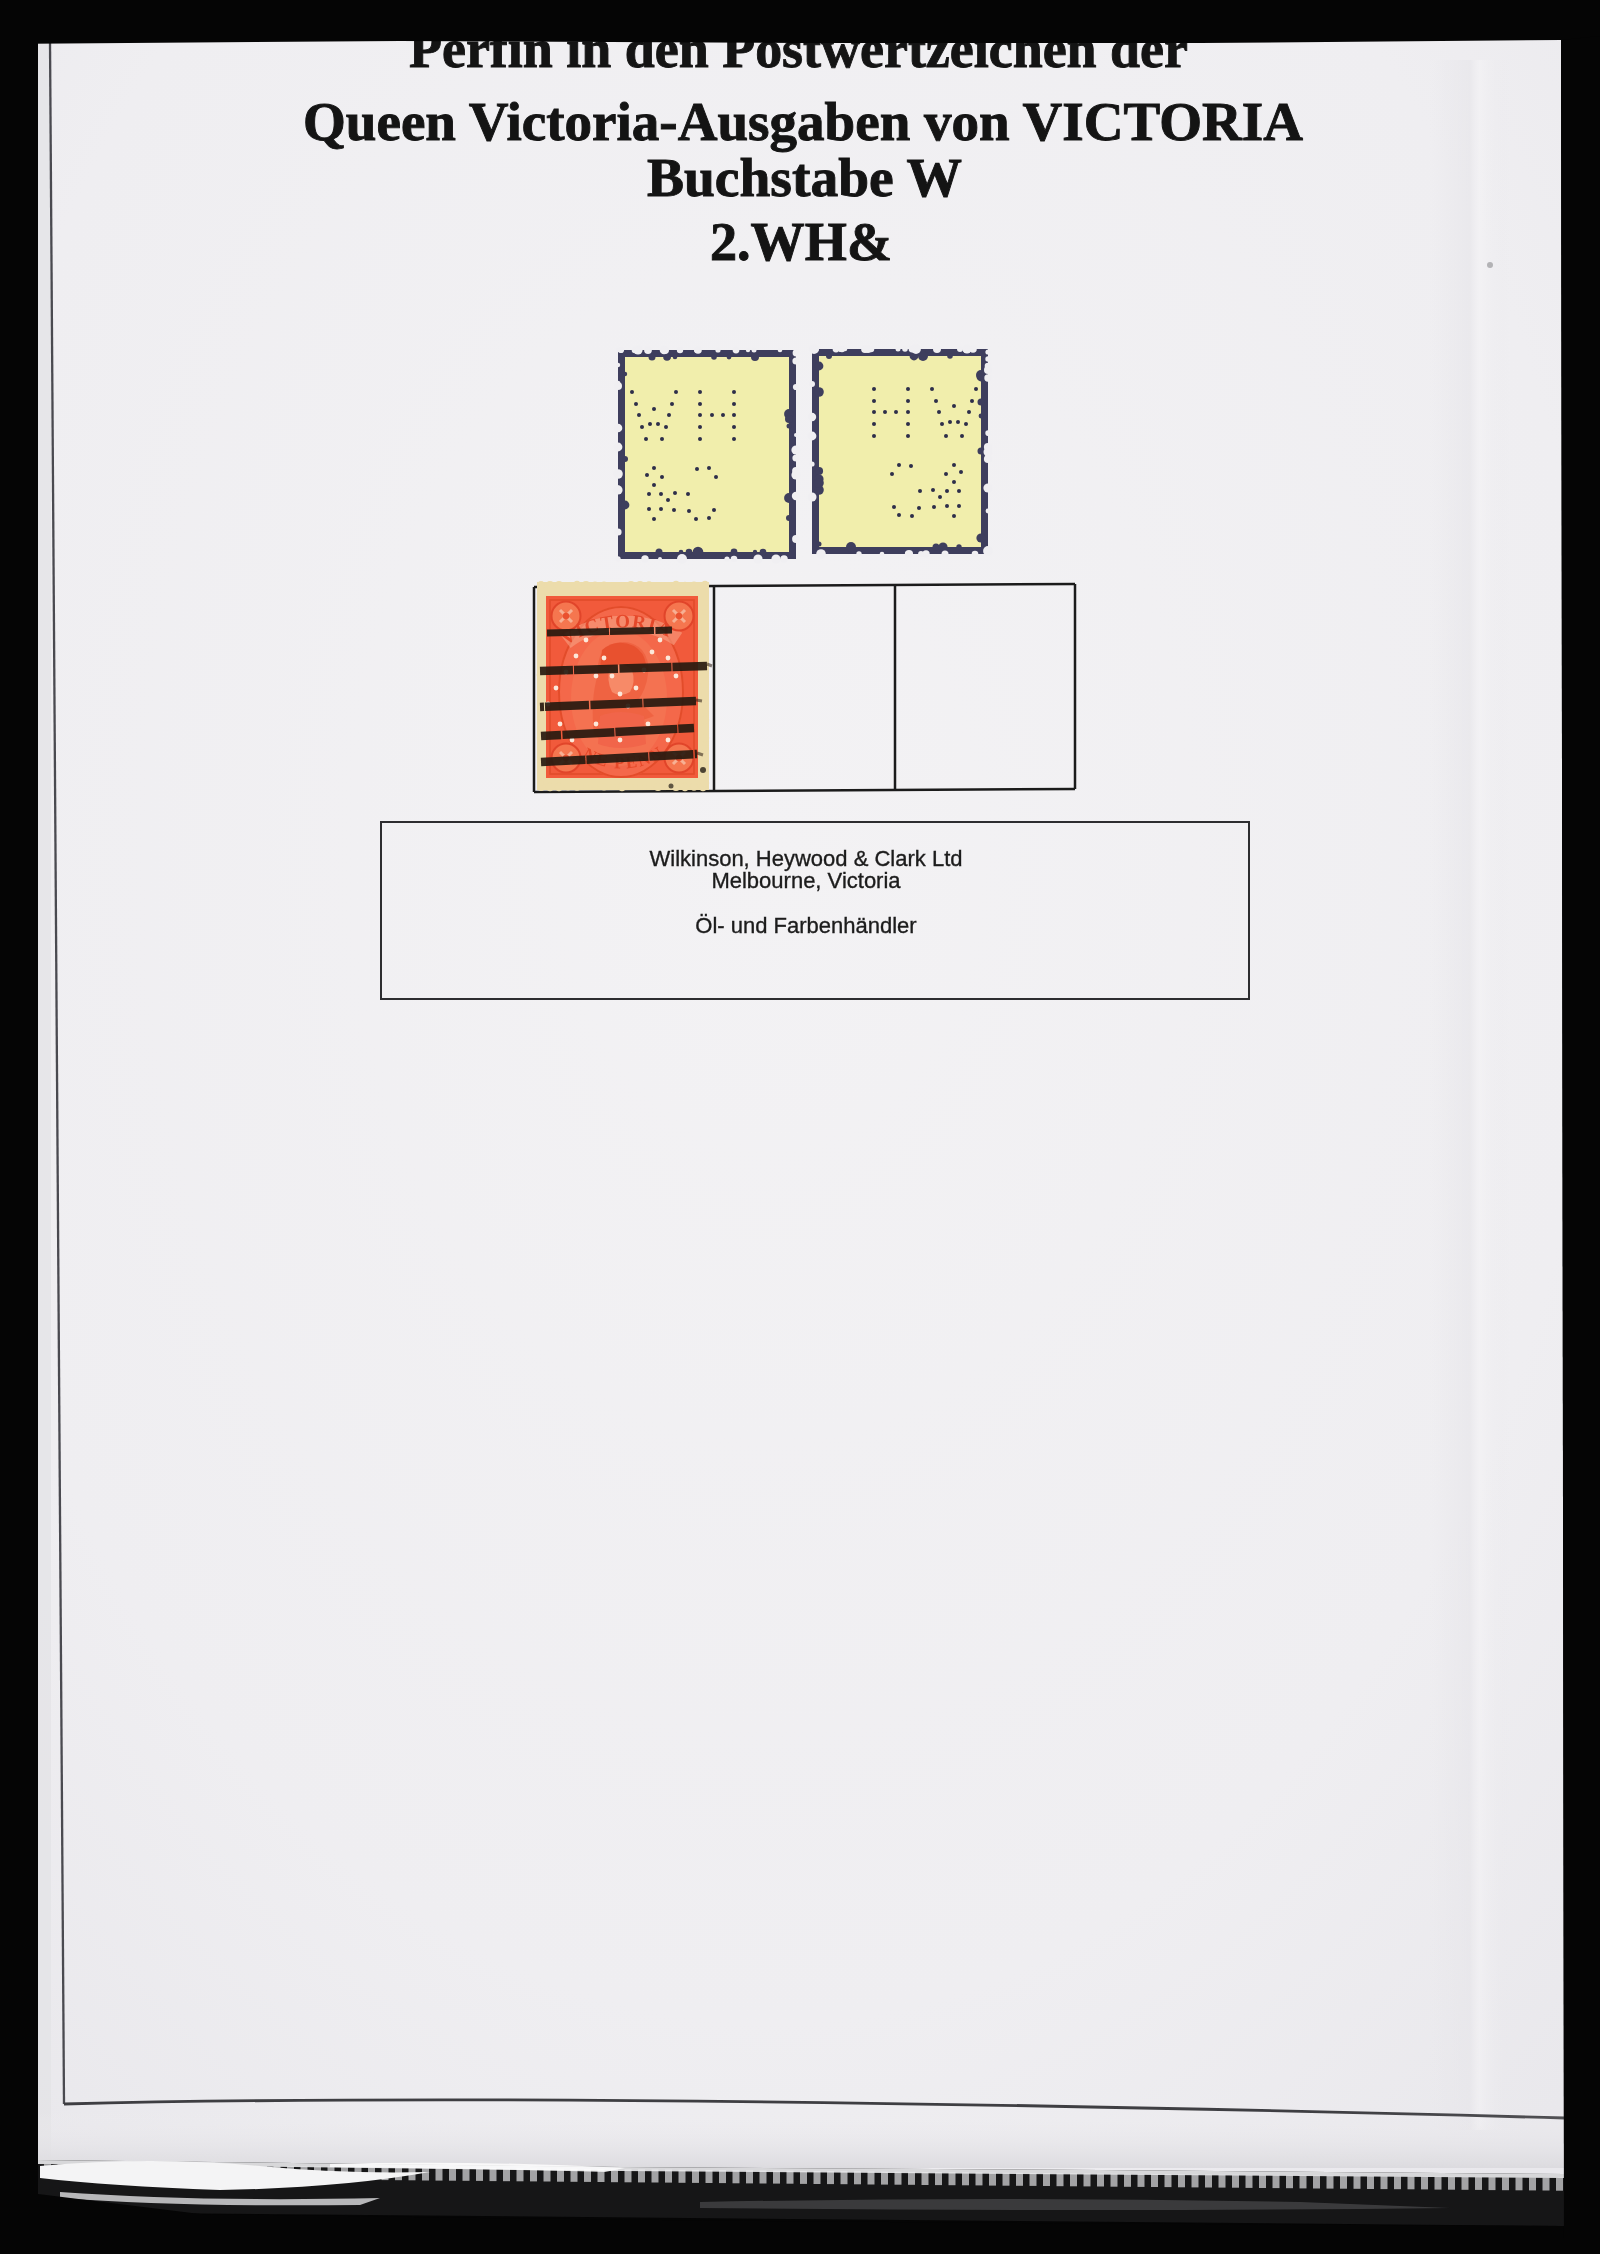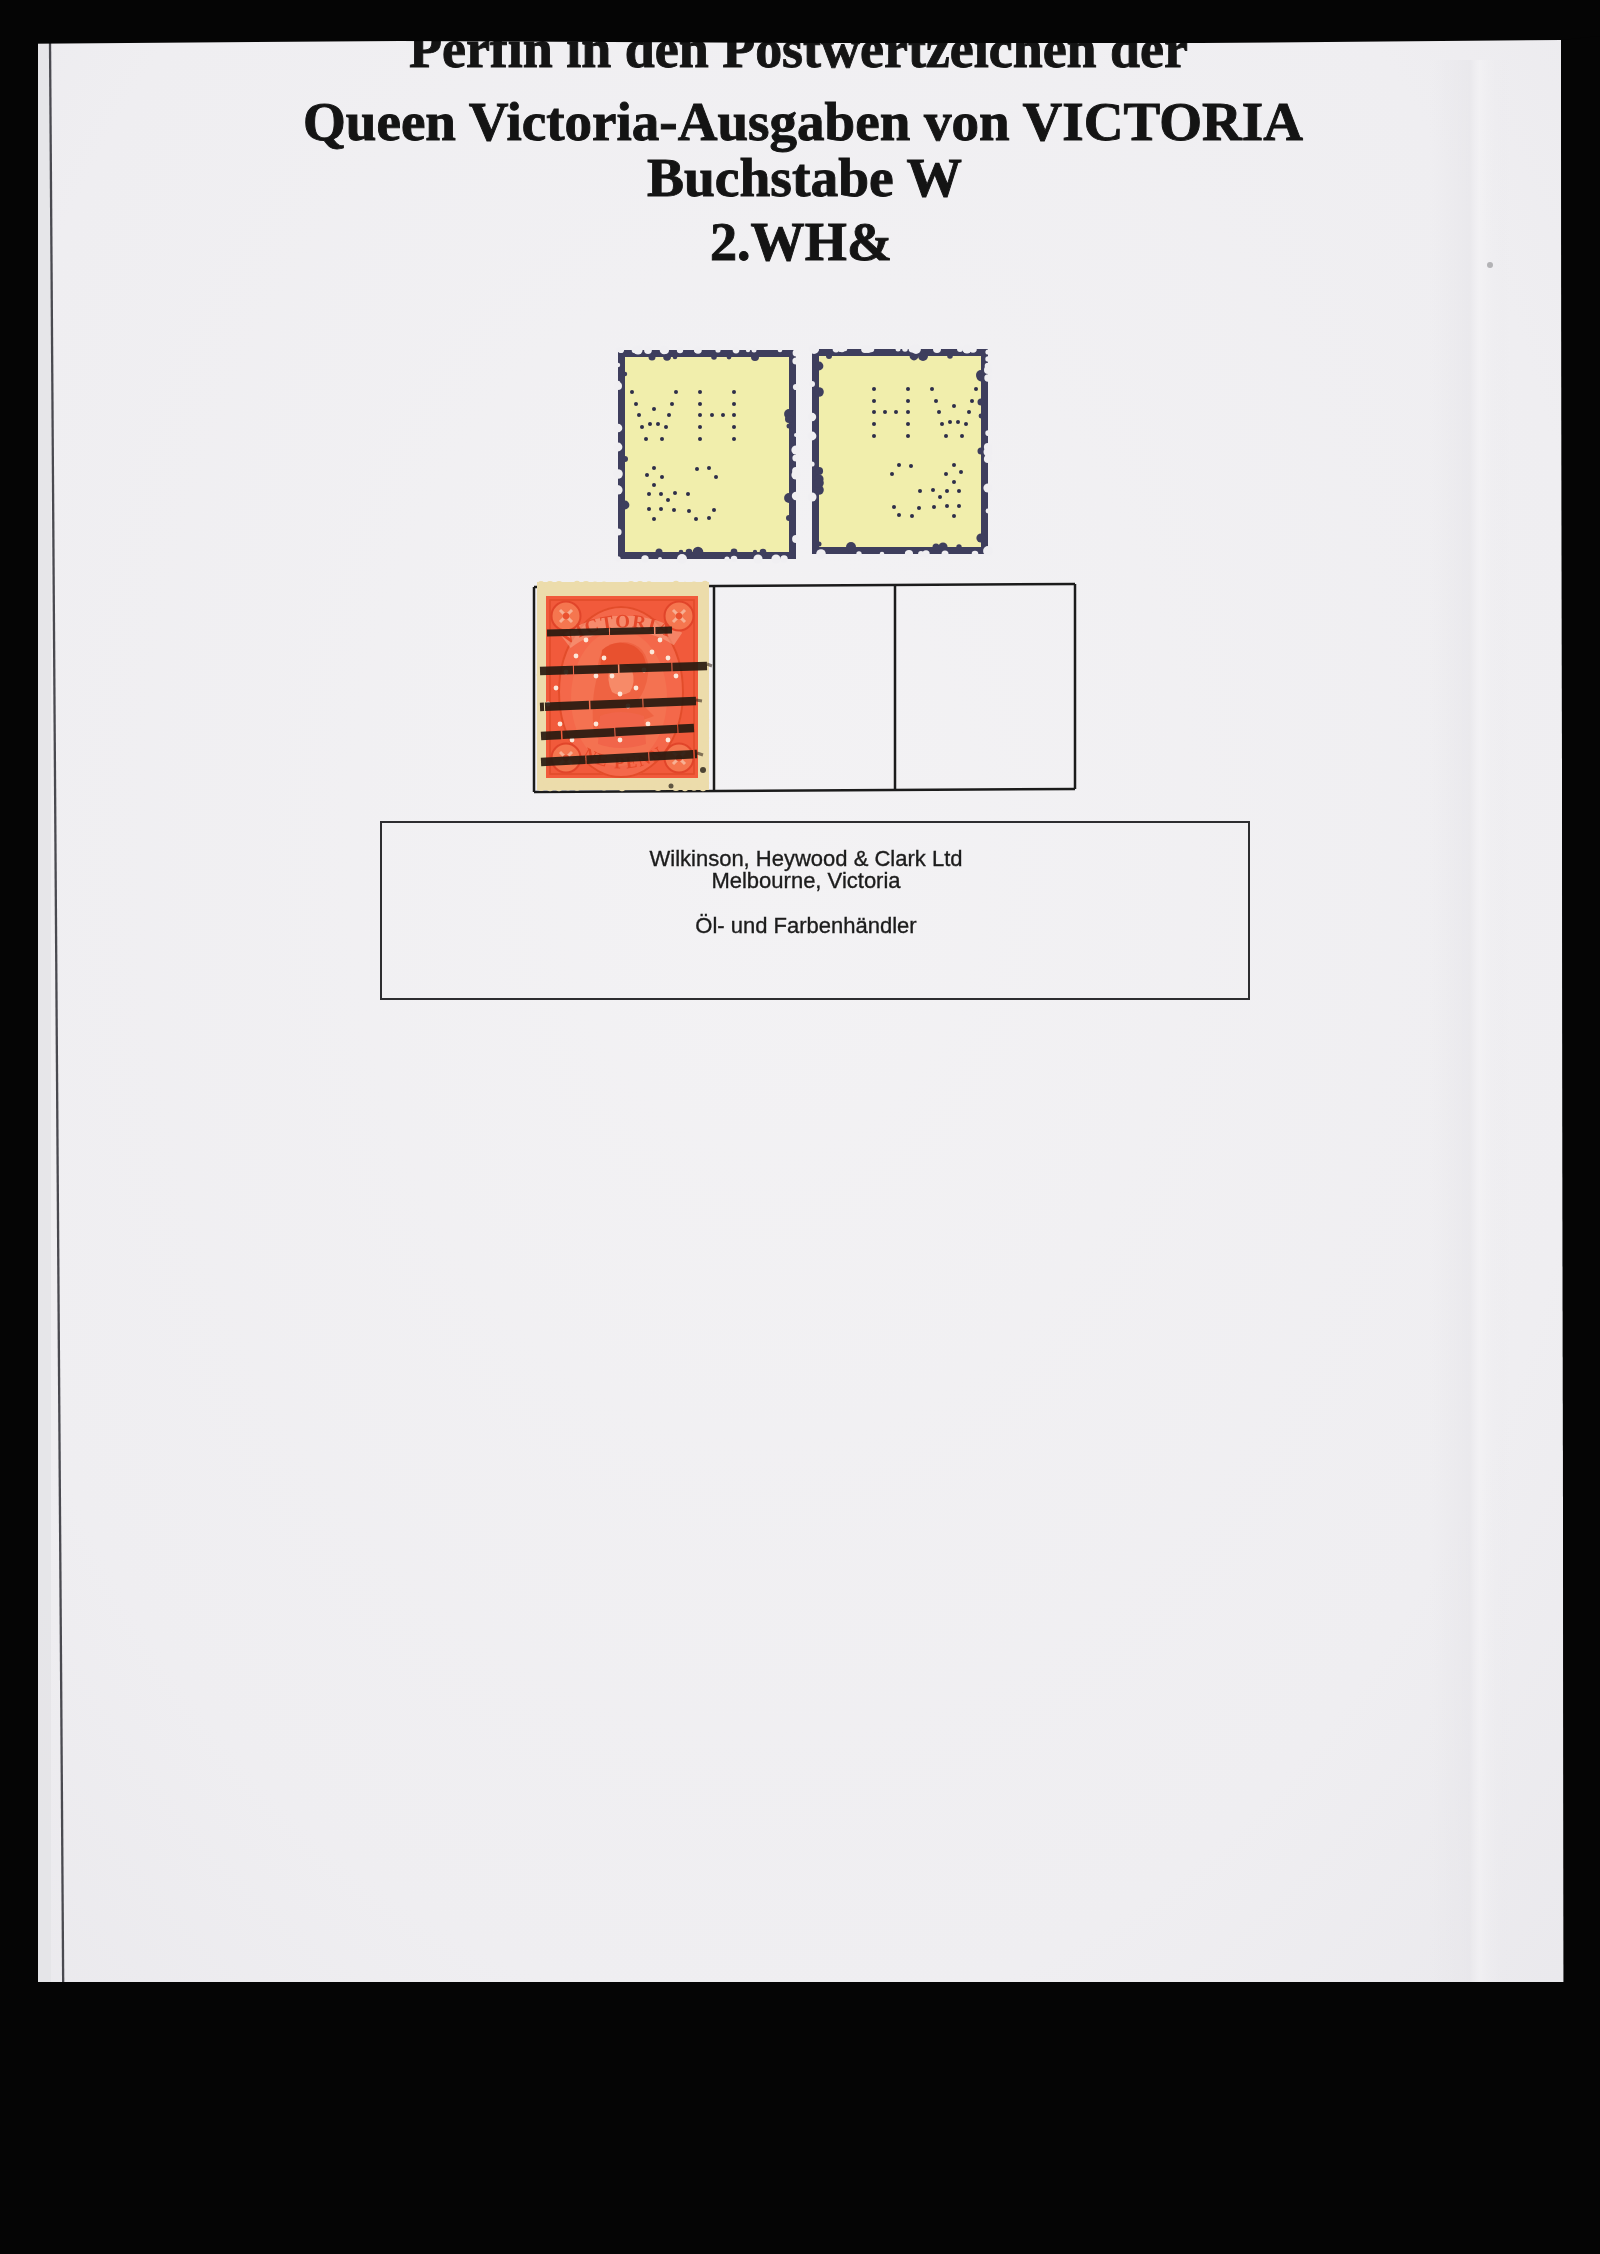--- a/index.html
+++ b/index.html
@@ -1,16 +1,16 @@
 <!DOCTYPE html>
 <html><head>
 <meta charset="utf-8">
 <style>
 html,body{margin:0;padding:0;background:#050505;}
-#wrap{position:relative;width:1600px;height:1982px;overflow:hidden;}
+#wrap{position:relative;width:1600px;height:2254px;overflow:hidden;}
 svg{display:block;}
 </style>
 </head>
 <body>
 <div id="wrap">
 <svg width="1600" height="2254" viewBox="0 0 1600 2254" font-family="Liberation Serif, serif">
 <defs>
 <radialGradient id="pagev" cx="48%" cy="38%" r="78%">
  <stop offset="0%" stop-color="#f3f2f4"></stop>
  <stop offset="70%" stop-color="#efeef1"></stop>

